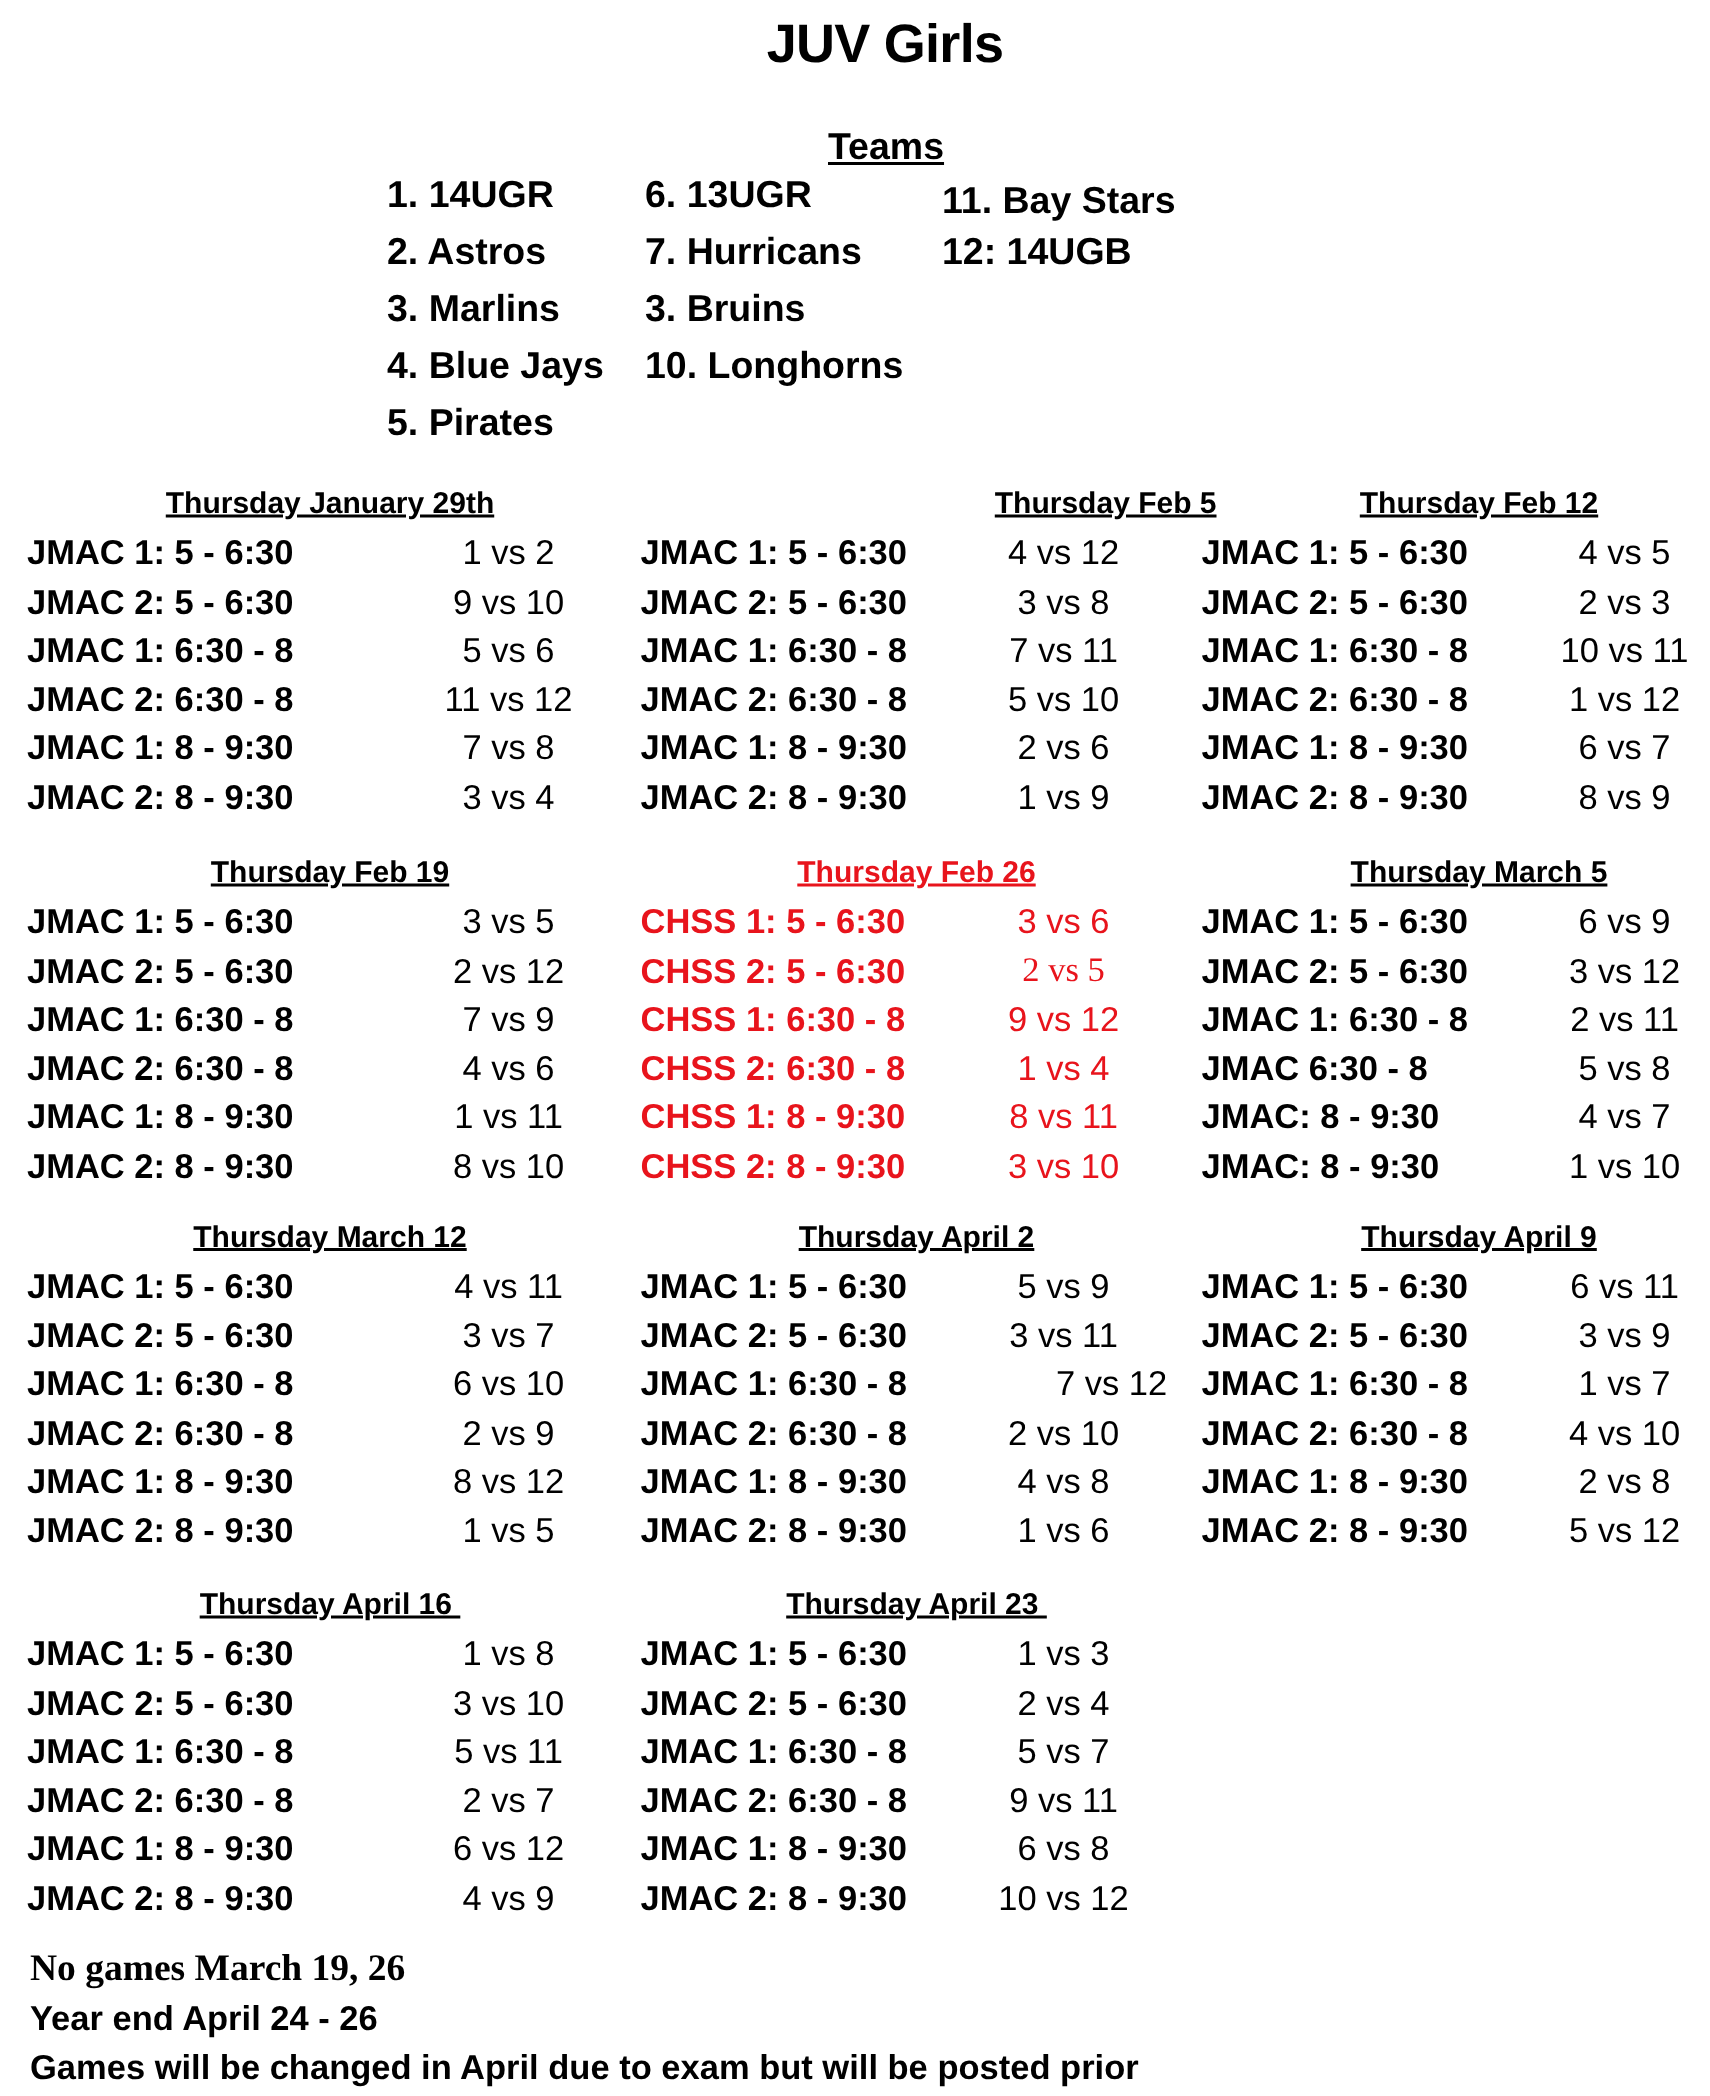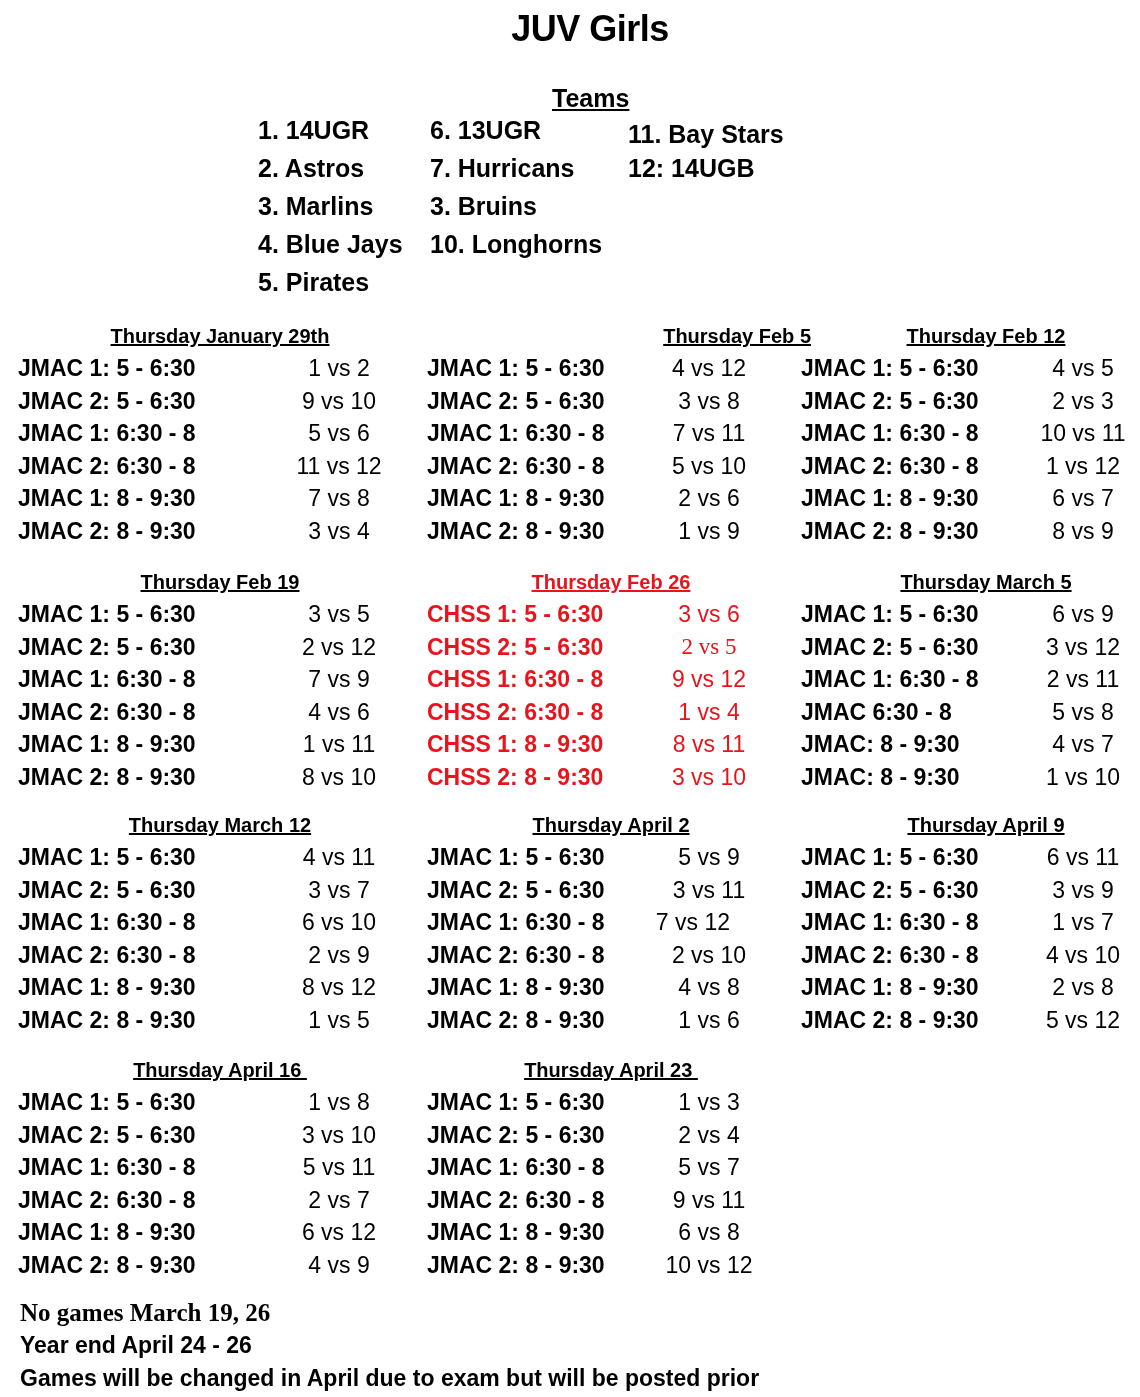--- a/index.html
+++ b/index.html
@@ -252,21 +252,21 @@
       <div class="game" style="position: absolute; top: 32px; left: 0px;">
         <span class="slot" style="position: absolute; left: 427px;">JMAC 1: 5 - 6:30</span>
         <span class="match" style="left: 649px; width: 120px;">5 vs 9</span>
       </div>
       <div class="game" style="position: absolute; top: 64.6px; left: 0px;">
         <span class="slot" style="position: absolute; left: 427px;">JMAC 2: 5 - 6:30</span>
         <span class="match" style="left: 649px; width: 120px;">3 vs 11</span>
       </div>
       <div class="game" style="position: absolute; top: 97.2px; left: 0px;">
         <span class="slot" style="position: absolute; left: 427px;">JMAC 1: 6:30 - 8</span>
-        <span class="match" style="left: 610px; width: 120px; text-align: right;">7 vs 12</span>
+        <span class="match" style="left: 681px; width: 120px;">7 vs 12</span>
       </div>
       <div class="game" style="position: absolute; top: 129.8px; left: 0px;">
         <span class="slot" style="position: absolute; left: 427px;">JMAC 2: 6:30 - 8</span>
         <span class="match" style="left: 649px; width: 120px;">2 vs 10</span>
       </div>
       <div class="game" style="position: absolute; top: 162.4px; left: 0px;">
         <span class="slot" style="position: absolute; left: 427px;">JMAC 1: 8 - 9:30</span>
         <span class="match" style="left: 649px; width: 120px;">4 vs 8</span>
       </div>
       <div class="game" style="position: absolute; top: 195px; left: 0px;">

